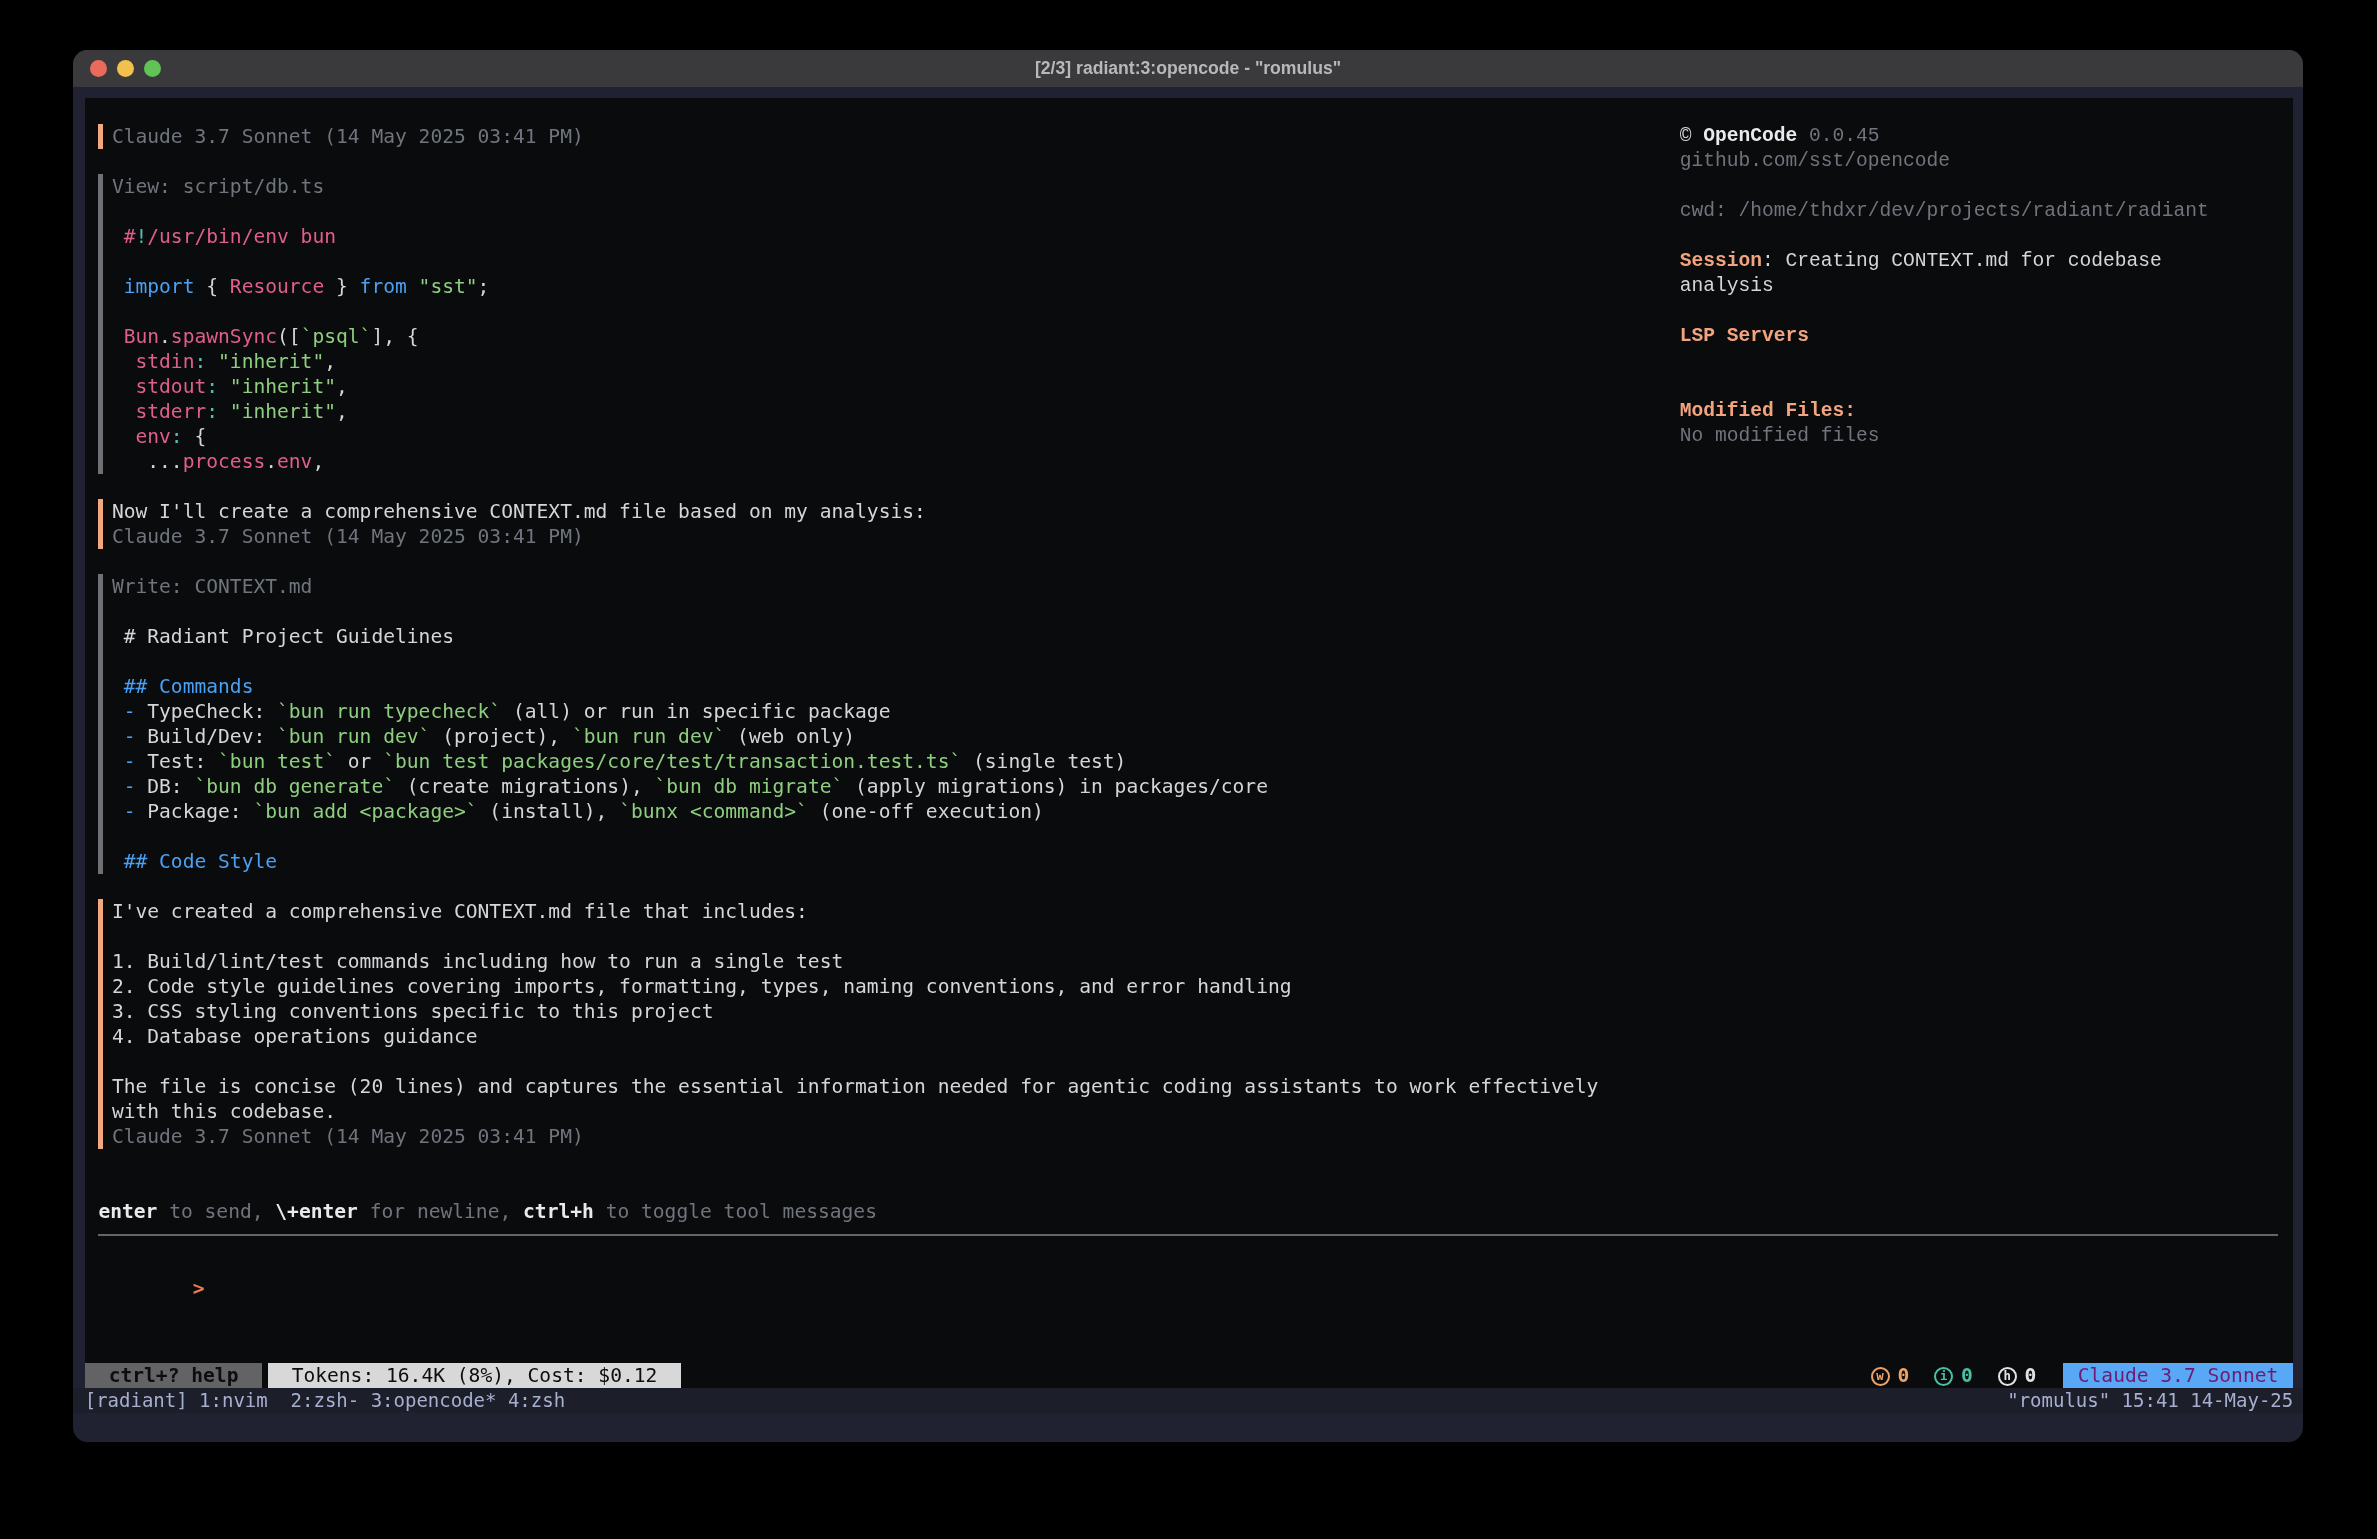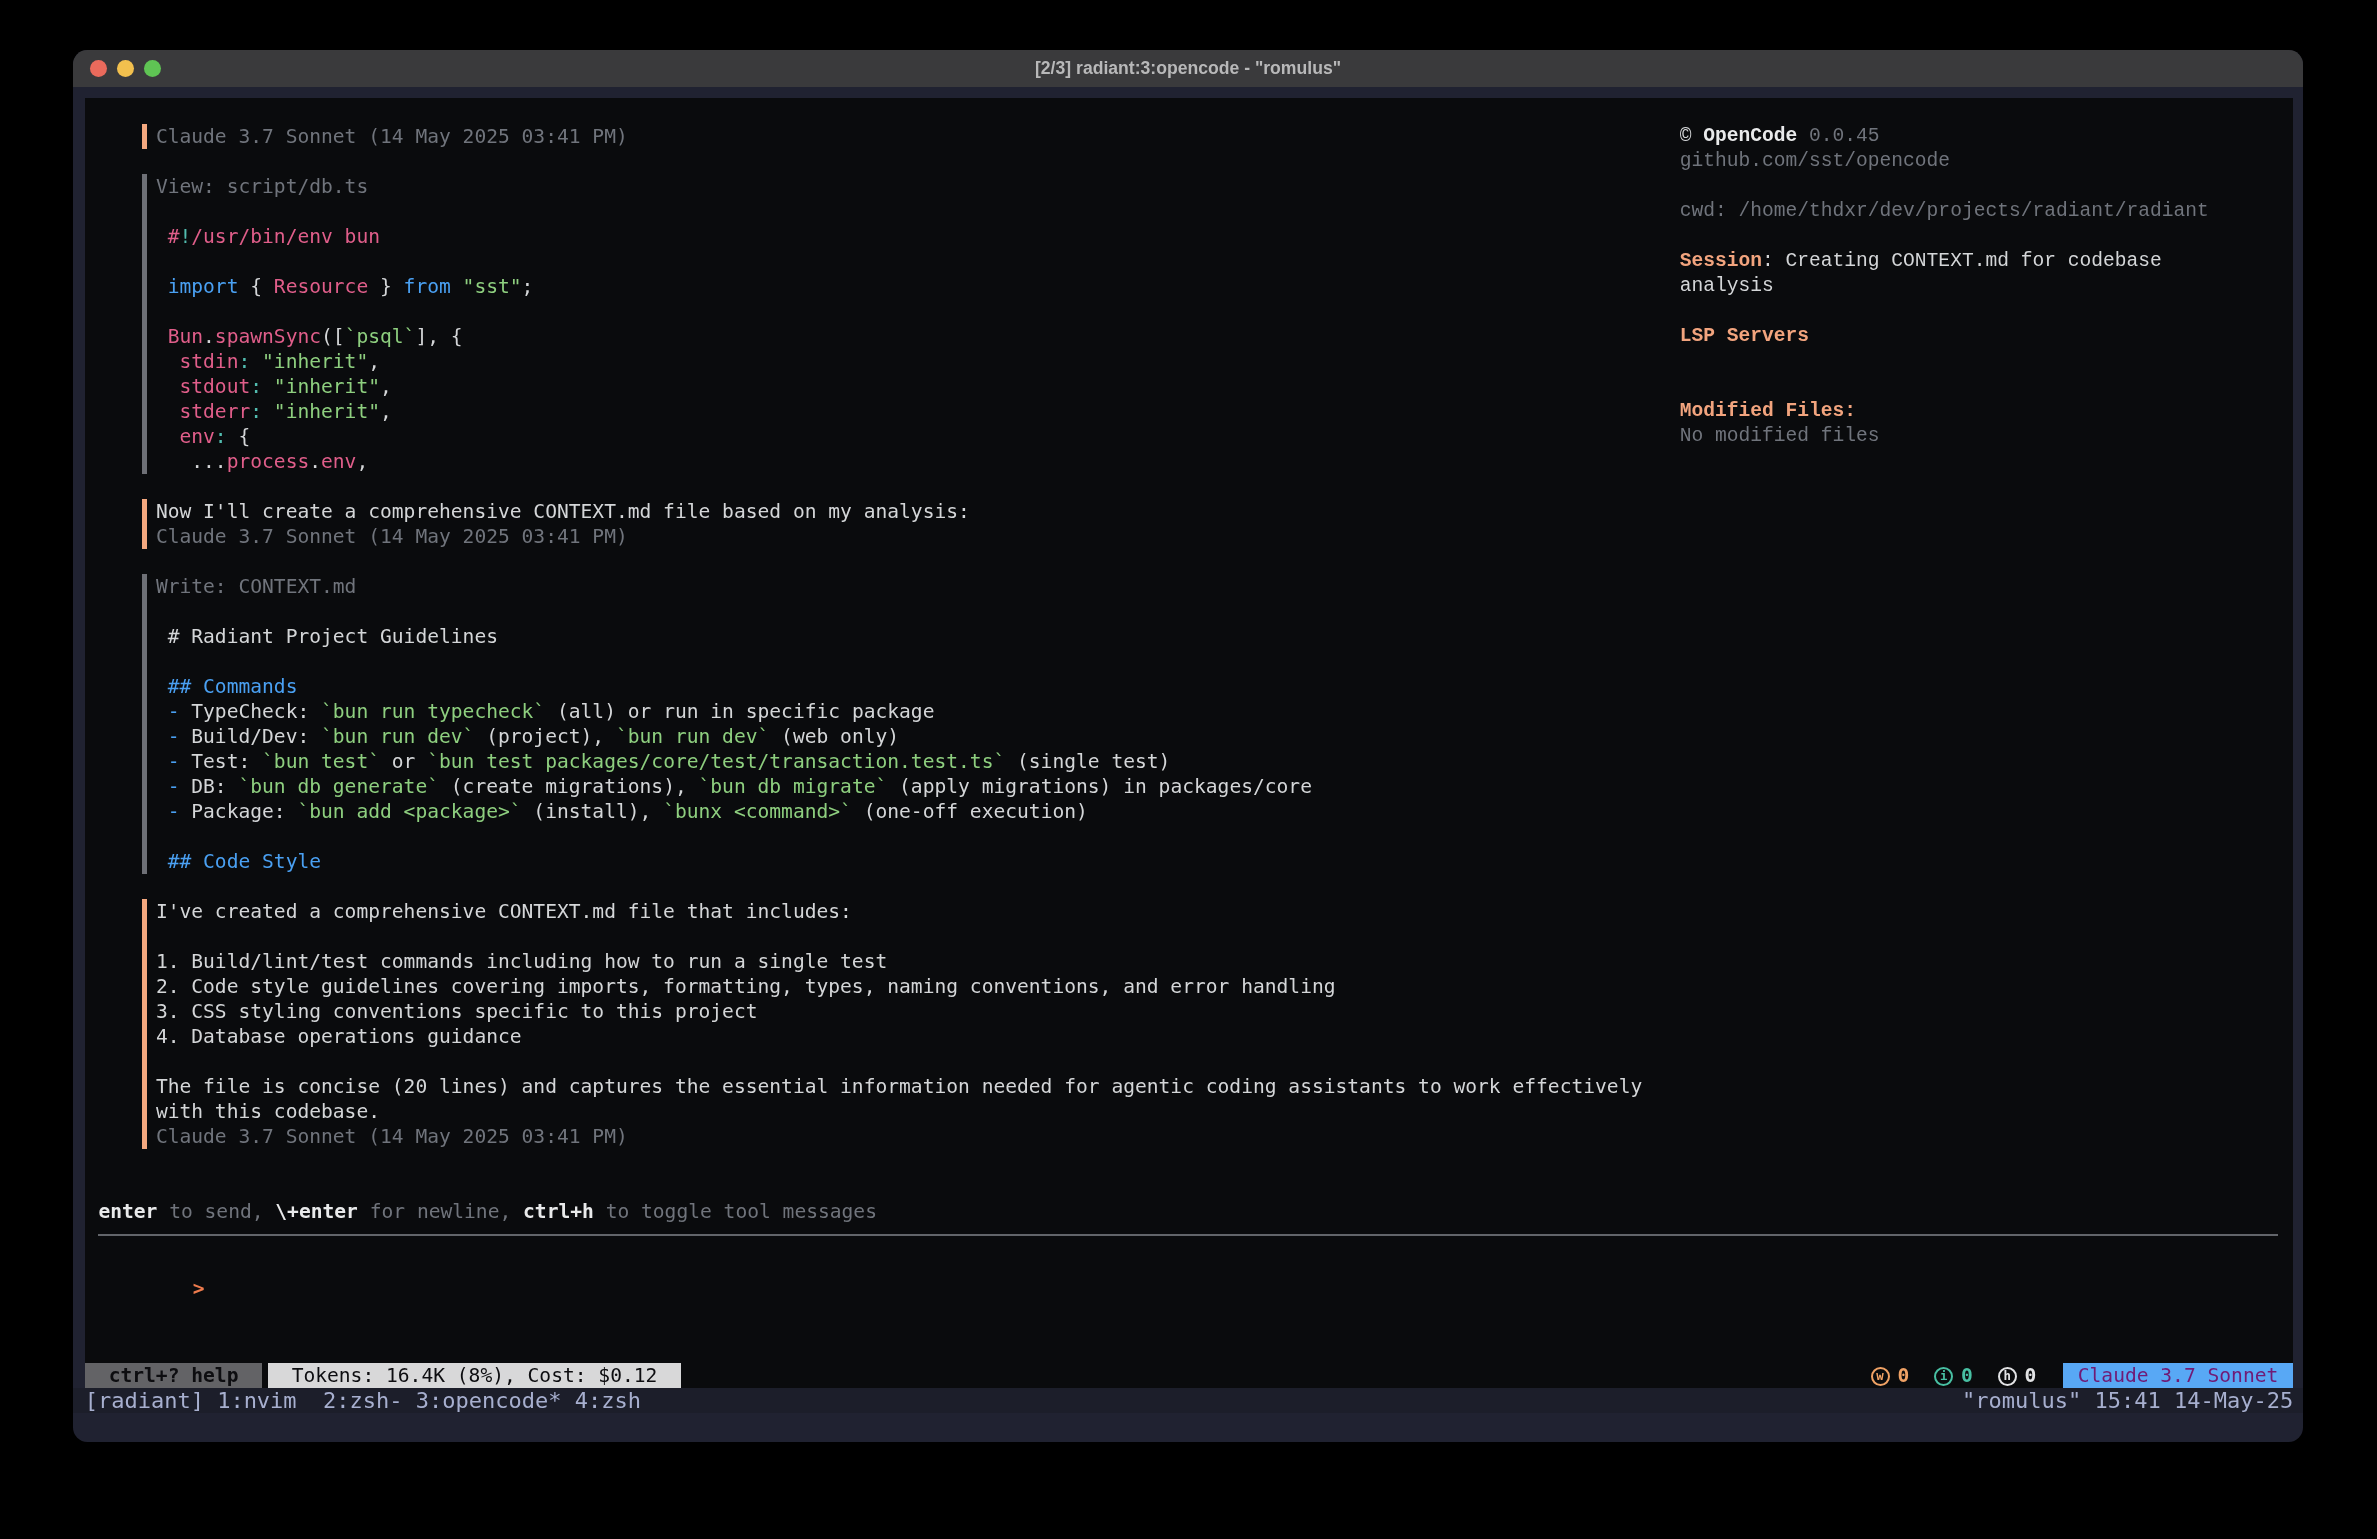--- a/index.html
+++ b/index.html
@@ -31,21 +31,21 @@
   .c-w{color:#d4d6d8;}
   .c-wb{color:#e9eaeb;font-weight:700;}
   .c-g{color:#70747c;}
   .c-pk{color:#e05e8a;}
   .c-bl{color:#4aa0f2;}
   .c-gr{color:#8ecf7f;}
   .c-tl{color:#52bdb0;}
   .c-orb{color:#f2a47e;font-weight:700;}
   .main{position:absolute;left:13.7px;top:26px;width:2190px;}
   .main > * + *{margin-top:25px;}
-  .block{border-left:5.2px solid #6e7076;padding-left:8.5px;width:max-content;margin-left:44px;}
+  .block{border-left:5.2px solid #6e7076;padding-left:8.5px;width:max-content;}
   .block.accent{border-color:#f4a87f;}
   .helpline{margin-top:50px;}
   .rule{height:2.6px;background:#62656a;margin-top:9.8px;width:2180px;}
   .promptline{margin-top:14.4px;color:#ee7b4d;font-weight:700;}
   .sidebar{position:absolute;left:1595px;top:26px;width:607px;font-family:Liberation Mono, monospace;}
   
   .statusrow{
     position:absolute;left:0;bottom:0;width:100%;height:26px;
     display:flex;align-items:center;font-size:19.6px;line-height:26px;
   }
@@ -60,21 +60,21 @@
     display:inline-flex;align-items:center;justify-content:center;
     font-size:12.4px;font-weight:700;line-height:1;
   }
   .count{font-weight:700;font-size:19.6px;}
   .modelchip{height:26px;padding:0 14.4px;background:#58a8f5;color:#701a75;white-space:pre;}
   
   .tmuxbar{
     position:absolute;left:0;top:1338px;width:100%;height:25px;background:#1c1e2a;
     display:flex;justify-content:space-between;align-items:center;
     box-sizing:border-box;padding:0 9.8px 0 11.7px;
-    font-size:22px;line-height:25px;color:#a7afcf;white-space:pre;
+    font-size:19px;line-height:25px;color:#a7afcf;white-space:pre;
   }
 </style>
 </head>
 <body>
 
 <div class="window">
   <div class="titlebar">
     <div class="lights">
       <span class="light red"></span>
       <span class="light yellow"></span>

